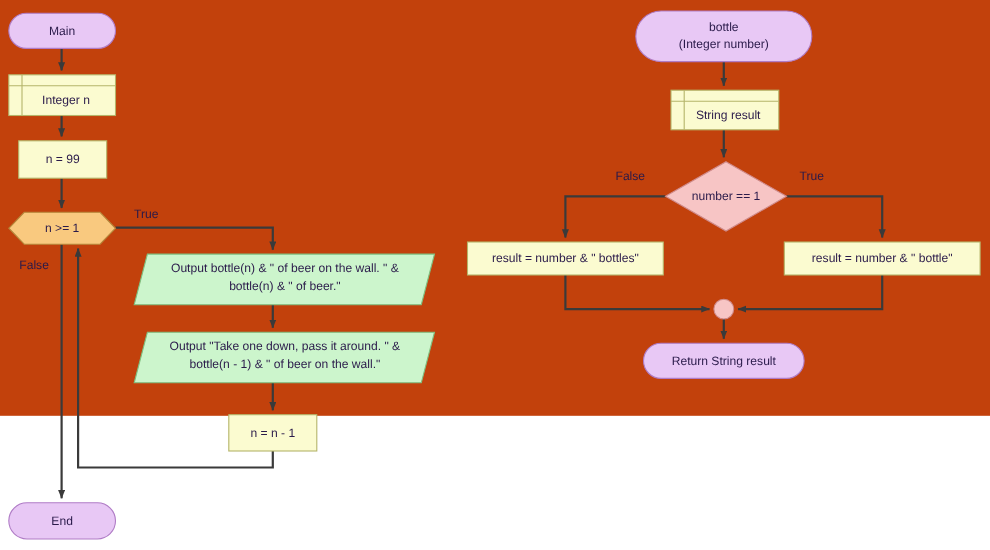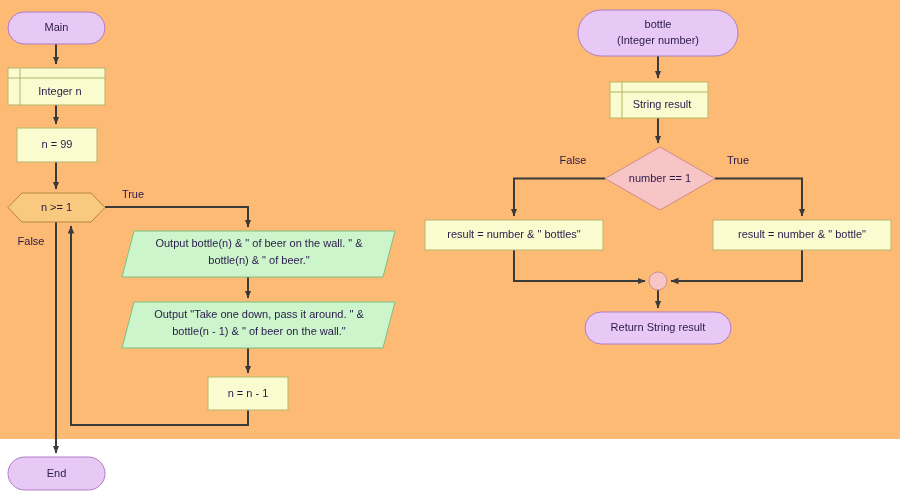--- a/index.html
+++ b/index.html
@@ -9,22 +9,22 @@
   }
   body {
     width: 900px;
     height: 500px;
     font-family: "Liberation Sans", sans-serif;
     overflow: hidden;
   }
   #canvas {
     position: relative;
     width: 900px;
-    height: 439px;
-    background: #fdba74;
+    height: 378px;
+    background: #c2410c;
   }
   #flow-svg {
     position: absolute;
     left: 0;
     top: 0;
     width: 900px;
     height: 500px;
   }
   .node-text {
     font-family: "Liberation Sans", sans-serif;

